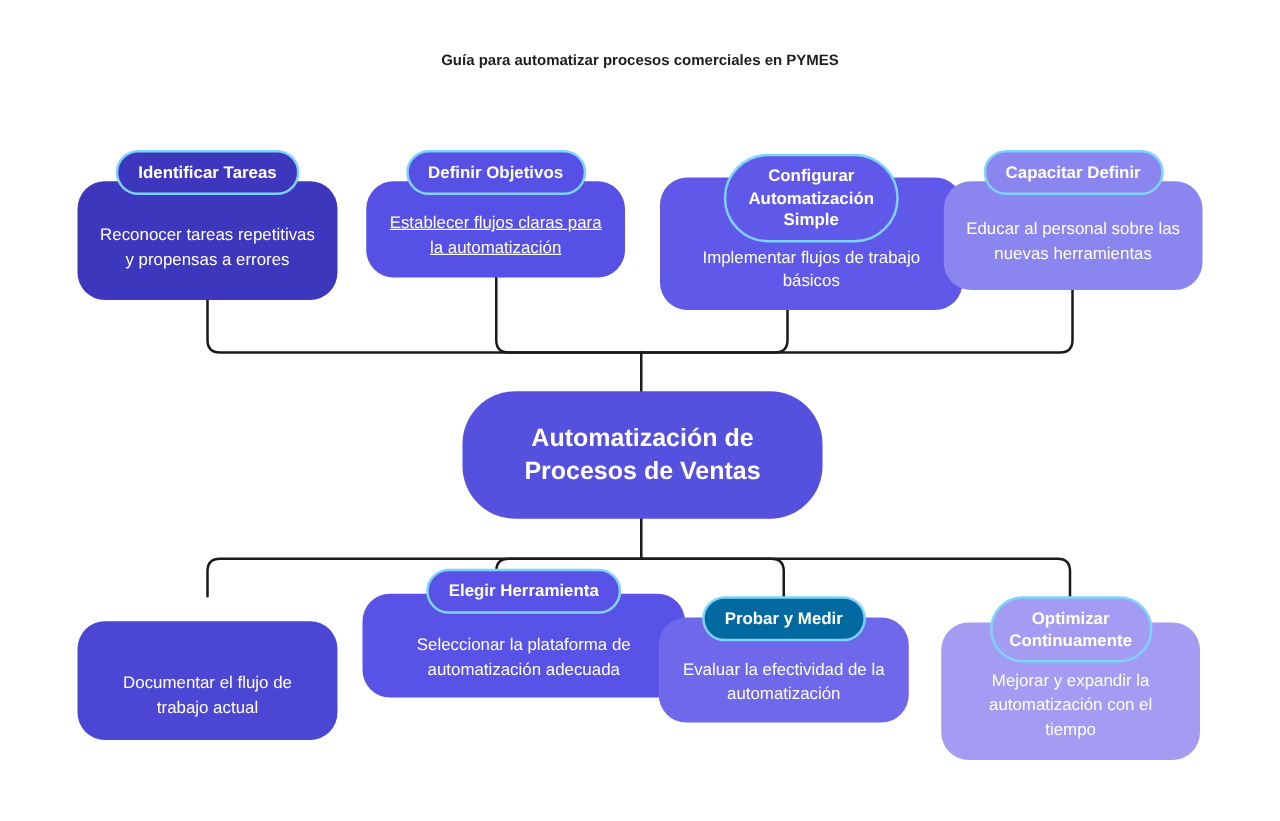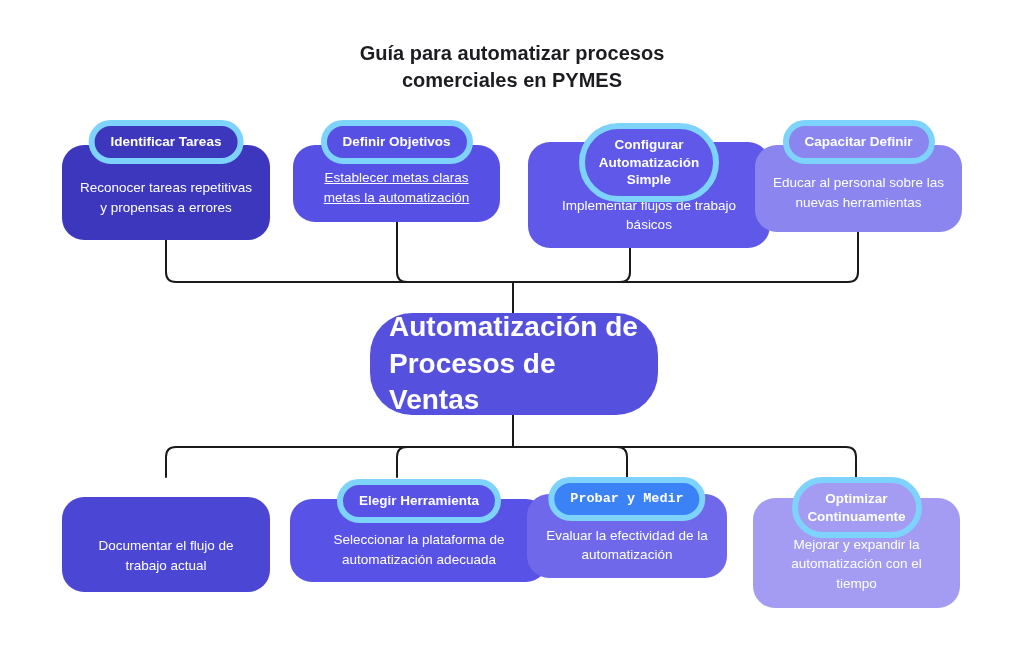--- a/index.html
+++ b/index.html
@@ -1,41 +1,41 @@
 <!DOCTYPE html>
 <html><head>
 <meta charset="utf-8">
 <style>
   * { margin:0; padding:0; box-sizing:border-box; }
   html,body { background:#ffffff; }
   body { font-family:"Liberation Sans","DejaVu Sans",sans-serif; }
   .canvas { position:relative; width:1024px; height:657px; background:#ffffff; overflow:hidden; }
 
   .title { position:absolute; left:0; top:40px; width:1024px; text-align:center;
-           font-weight:bold; font-size:20px; line-height:1.35; color:#1d1d21; }
+           font-weight:bold; font-size:12px; line-height:1.35; color:#1d1d21; }
   .title span { display:inline-block; max-width:380px; }
 
   svg.connectors { position:absolute; left:0; top:0; z-index:0; }
   svg.connectors path { fill:none; stroke-width:2; stroke-linecap:round; }
 
   .node { position:absolute; border-radius:22px; color:#ffffff; z-index:1;
           display:flex; align-items:center; justify-content:center; text-align:center;
           font-size:13.5px; line-height:1.42; }
   .node .desc { display:block; }
 
   .pill { position:absolute; left:50%; transform:translateX(-50%);
-          border:6px solid #7dd3fc; border-radius:999px; color:#ffffff;
+          border:2px solid #7dd3fc; border-radius:999px; color:#ffffff;
           font-weight:bold; font-size:13.5px; line-height:1.3;
           display:flex; align-items:center; justify-content:center; text-align:center;
           padding:7px 16px; z-index:2; white-space:nowrap; }
   .pill.wrap { white-space:normal; }
 
   .center-node { position:absolute; border-radius:42px; z-index:1; color:#ffffff;
-          display:flex; align-items:center; justify-content:center; text-align:left;
-          font-weight:bold; font-size:28px; line-height:1.3; }
+          display:flex; align-items:center; justify-content:center; text-align:center;
+          font-weight:bold; font-size:20px; line-height:1.3; }
   .center-node span { display:inline-block; max-width:250px; }
 </style>
 </head>
 <body>
 
 <div class="canvas">
 
   <svg class="connectors" width="1024" height="657">
     <g style="stroke: rgb(26, 26, 26);">
 
@@ -65,50 +65,50 @@
     <div class="pill" style="top: -25px; background-color: rgb(61, 55, 190);">
       <span>Identificar Tareas</span>
     </div>
     <span class="desc">Reconocer tareas repetitivas y propensas a errores</span>
   </div>
 
   <div class="node" style="left: 293px; top: 145px; width: 207px; height: 77px; padding: 16px 16px 8px; background-color: rgb(87, 80, 229); text-decoration: underline;">
     <div class="pill" style="top: -25px; background-color: rgb(87, 80, 229);">
       <span>Definir Objetivos</span>
     </div>
-    <span class="desc">Establecer metas claras metas la automatización</span>
+    <span class="desc">Establecer flujos claras para la automatización</span>
   </div>
 
   <div class="node" style="left: 528px; top: 142px; width: 242px; height: 106px; padding: 48px 16px 8px; background-color: rgb(95, 88, 233);">
     <div class="pill wrap" style="top: -19px; width: 140px; padding: 7px 10px; background-color: rgb(95, 88, 233);">
       <span>Configurar Automatización Simple</span>
     </div>
     <span class="desc">Implementar flujos de trabajo básicos</span>
   </div>
 
   <div class="node" style="left: 755px; top: 145px; width: 207px; height: 87px; padding: 16px 10px 8px; background-color: rgb(139, 133, 239);">
     <div class="pill" style="top: -25px; background-color: rgb(139, 133, 239);">
       <span>Capacitar Definir</span>
     </div>
     <span class="desc">Educar al personal sobre las nuevas herramientas</span>
   </div>
 
   <div class="node" style="left: 62px; top: 497px; width: 208px; height: 95px; padding: 30px 16px 8px; background-color: rgb(76, 70, 213);">
     <span class="desc">Documentar el flujo de trabajo actual</span>
   </div>
 
-  <div class="node" style="left: 290px; top: 499px; width: 258px; height: 83px; padding: 26px 12px 8px; background-color: rgb(89, 82, 230);">
+  <div class="node" style="left: 290px; top: 475px; width: 258px; height: 83px; padding: 26px 12px 8px; background-color: rgb(89, 82, 230);">
     <div class="pill" style="top: -20px; background-color: rgb(89, 82, 230);">
       <span>Elegir Herramienta</span>
     </div>
     <span class="desc">Seleccionar la plataforma de automatización adecuada</span>
   </div>
 
   <div class="node" style="left: 527px; top: 494px; width: 200px; height: 84px; padding: 26px 12px 8px; background-color: rgb(111, 104, 234);">
-    <div class="pill" style="top: -17px; background-color: #3b82f6; font-family: Liberation Mono, monospace;">
+    <div class="pill" style="top: -17px; background-color: #0369a1;">
       <span>Probar y Medir</span>
     </div>
     <span class="desc">Evaluar la efectividad de la automatización</span>
   </div>
 
   <div class="node" style="left: 753px; top: 498px; width: 207px; height: 110px; padding: 32px 20px 10px; background-color: rgb(163, 156, 242);">
     <div class="pill wrap" style="top: -21px; width: 130px; padding: 7px 10px; background-color: rgb(163, 156, 242);">
       <span>Optimizar Continuamente</span>
     </div>
     <span class="desc">Mejorar y expandir la automatización con el tiempo</span>

